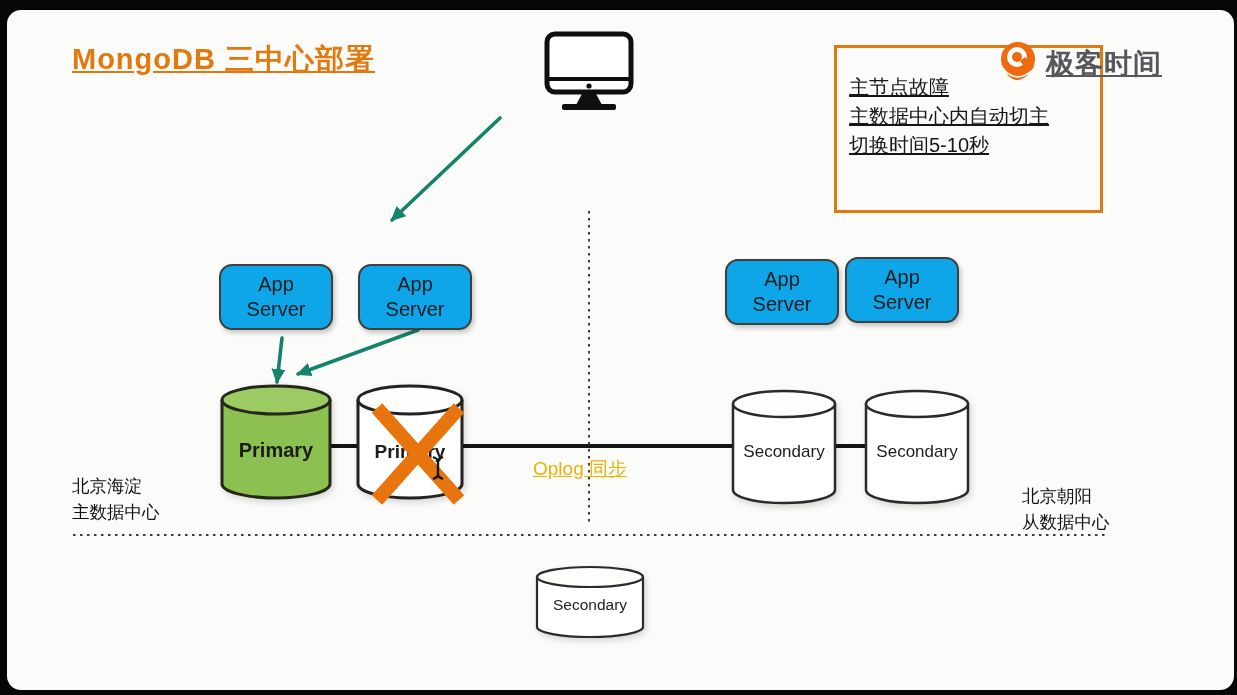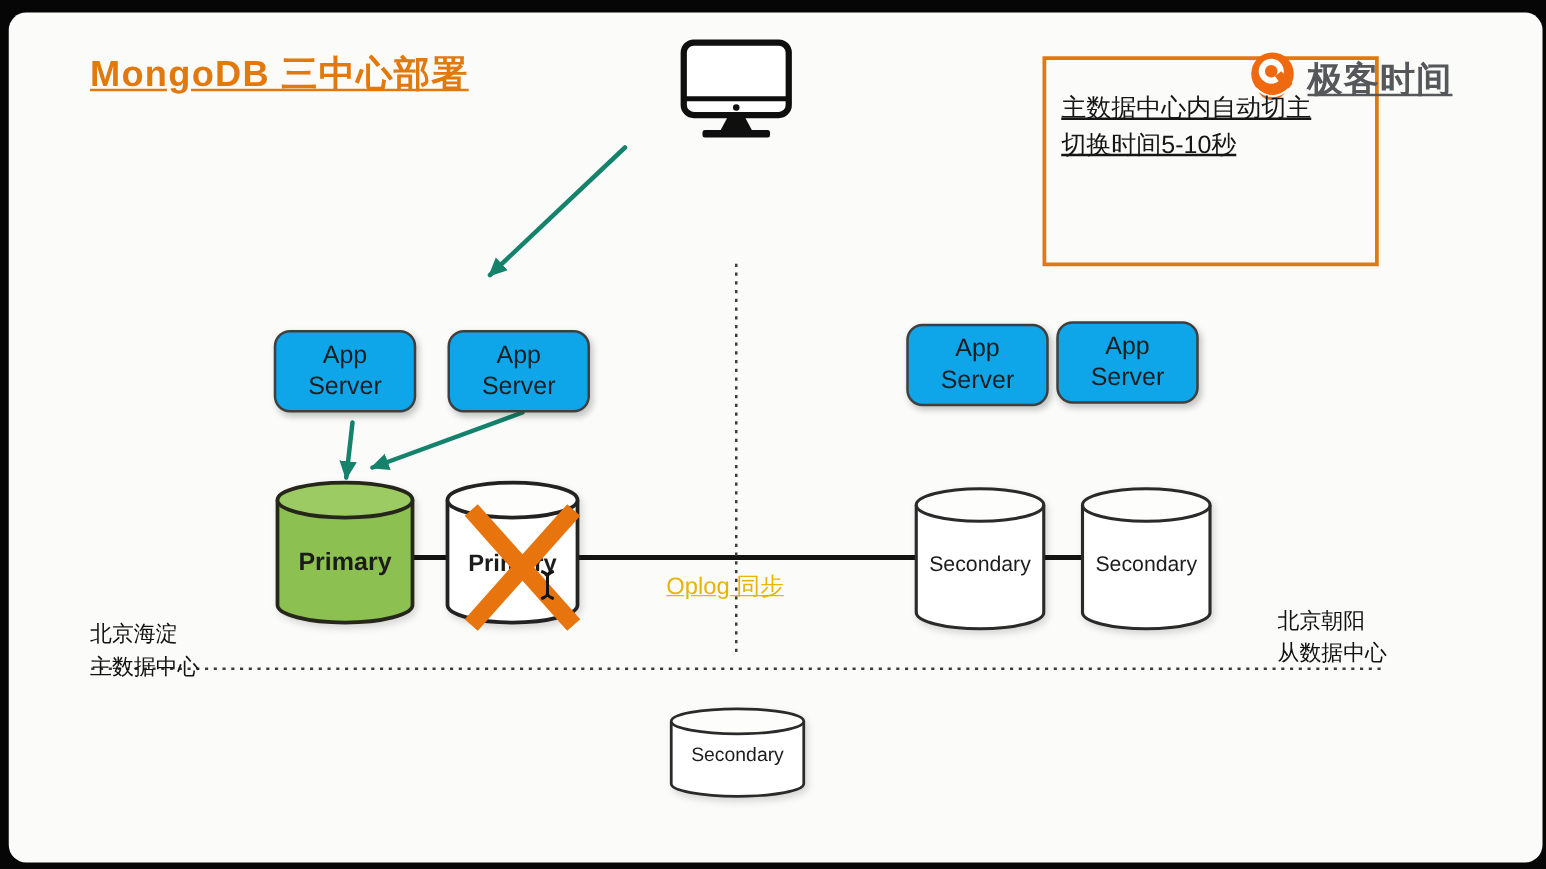--- a/index.html
+++ b/index.html
@@ -45,21 +45,21 @@
   }
   .lbl-primary      { left:222px; top:439px; width:108px; font-size:20px; font-weight:bold; }
   .lbl-primary-x    { left:358px; top:441px; width:104px; font-size:19px; font-weight:bold; }
   .lbl-sec1         { left:733px; top:442px; width:102px; font-size:17px; }
   .lbl-sec2         { left:866px; top:442px; width:102px; font-size:17px; }
   .lbl-secdr        { left:537px; top:596px; width:106px; font-size:15.5px; }
   .region {
     position:absolute; font-size:17.5px; line-height:26px; color:#111;
     white-space:pre-line; z-index:2;
   }
-  .region-left   { left:72px;  top:473px;margin-top:21px; }
+  .region-left   { left:72px;  top:473px; }
   .region-right  { left:1022px; top:483px; }
   .region-bottom { left:86px;  top:585px; }
   .oplog { left:533px; top:456px; font-size:19px; color:#eab308; z-index:2; }
   .cyl { filter:drop-shadow(2px 3px 3px rgba(0,0,0,0.15)); }
 </style>
 </head>
 <body>
 
 <div class="stage">
   <div class="canvas"></div>
@@ -122,20 +122,21 @@
     <circle cx="19" cy="17" r="5" fill="#F0690F"></circle>
     <path d="M22,21 L31,33 L36,27 L27,17 Z" fill="#F0690F"></path>
     <path d="M7,31 Q20,43 33,31 Q29,40 19,41 Q10,40 7,31 Z" fill="#F0690F" stroke="#FBFBFA" stroke-width="1.5"></path>
   </svg>
 
   <div class="abs title">MongoDB 三中心部署</div>
   <div class="abs logo-text">极客时间</div>
 
   <div class="abs note-box"></div>
   <div class="abs note-text">
+    <div>主节点故障</div>
     <div>主数据中心内自动切主</div>
     <div>切换时间5-10秒</div>
   </div>
 
   <div class="appbox" style="left:219px; top:264px;">App
 Server</div>
   <div class="appbox" style="left:358px; top:264px;">App
 Server</div>
   <div class="appbox" style="left:725px; top:259px;">App
 Server</div>

